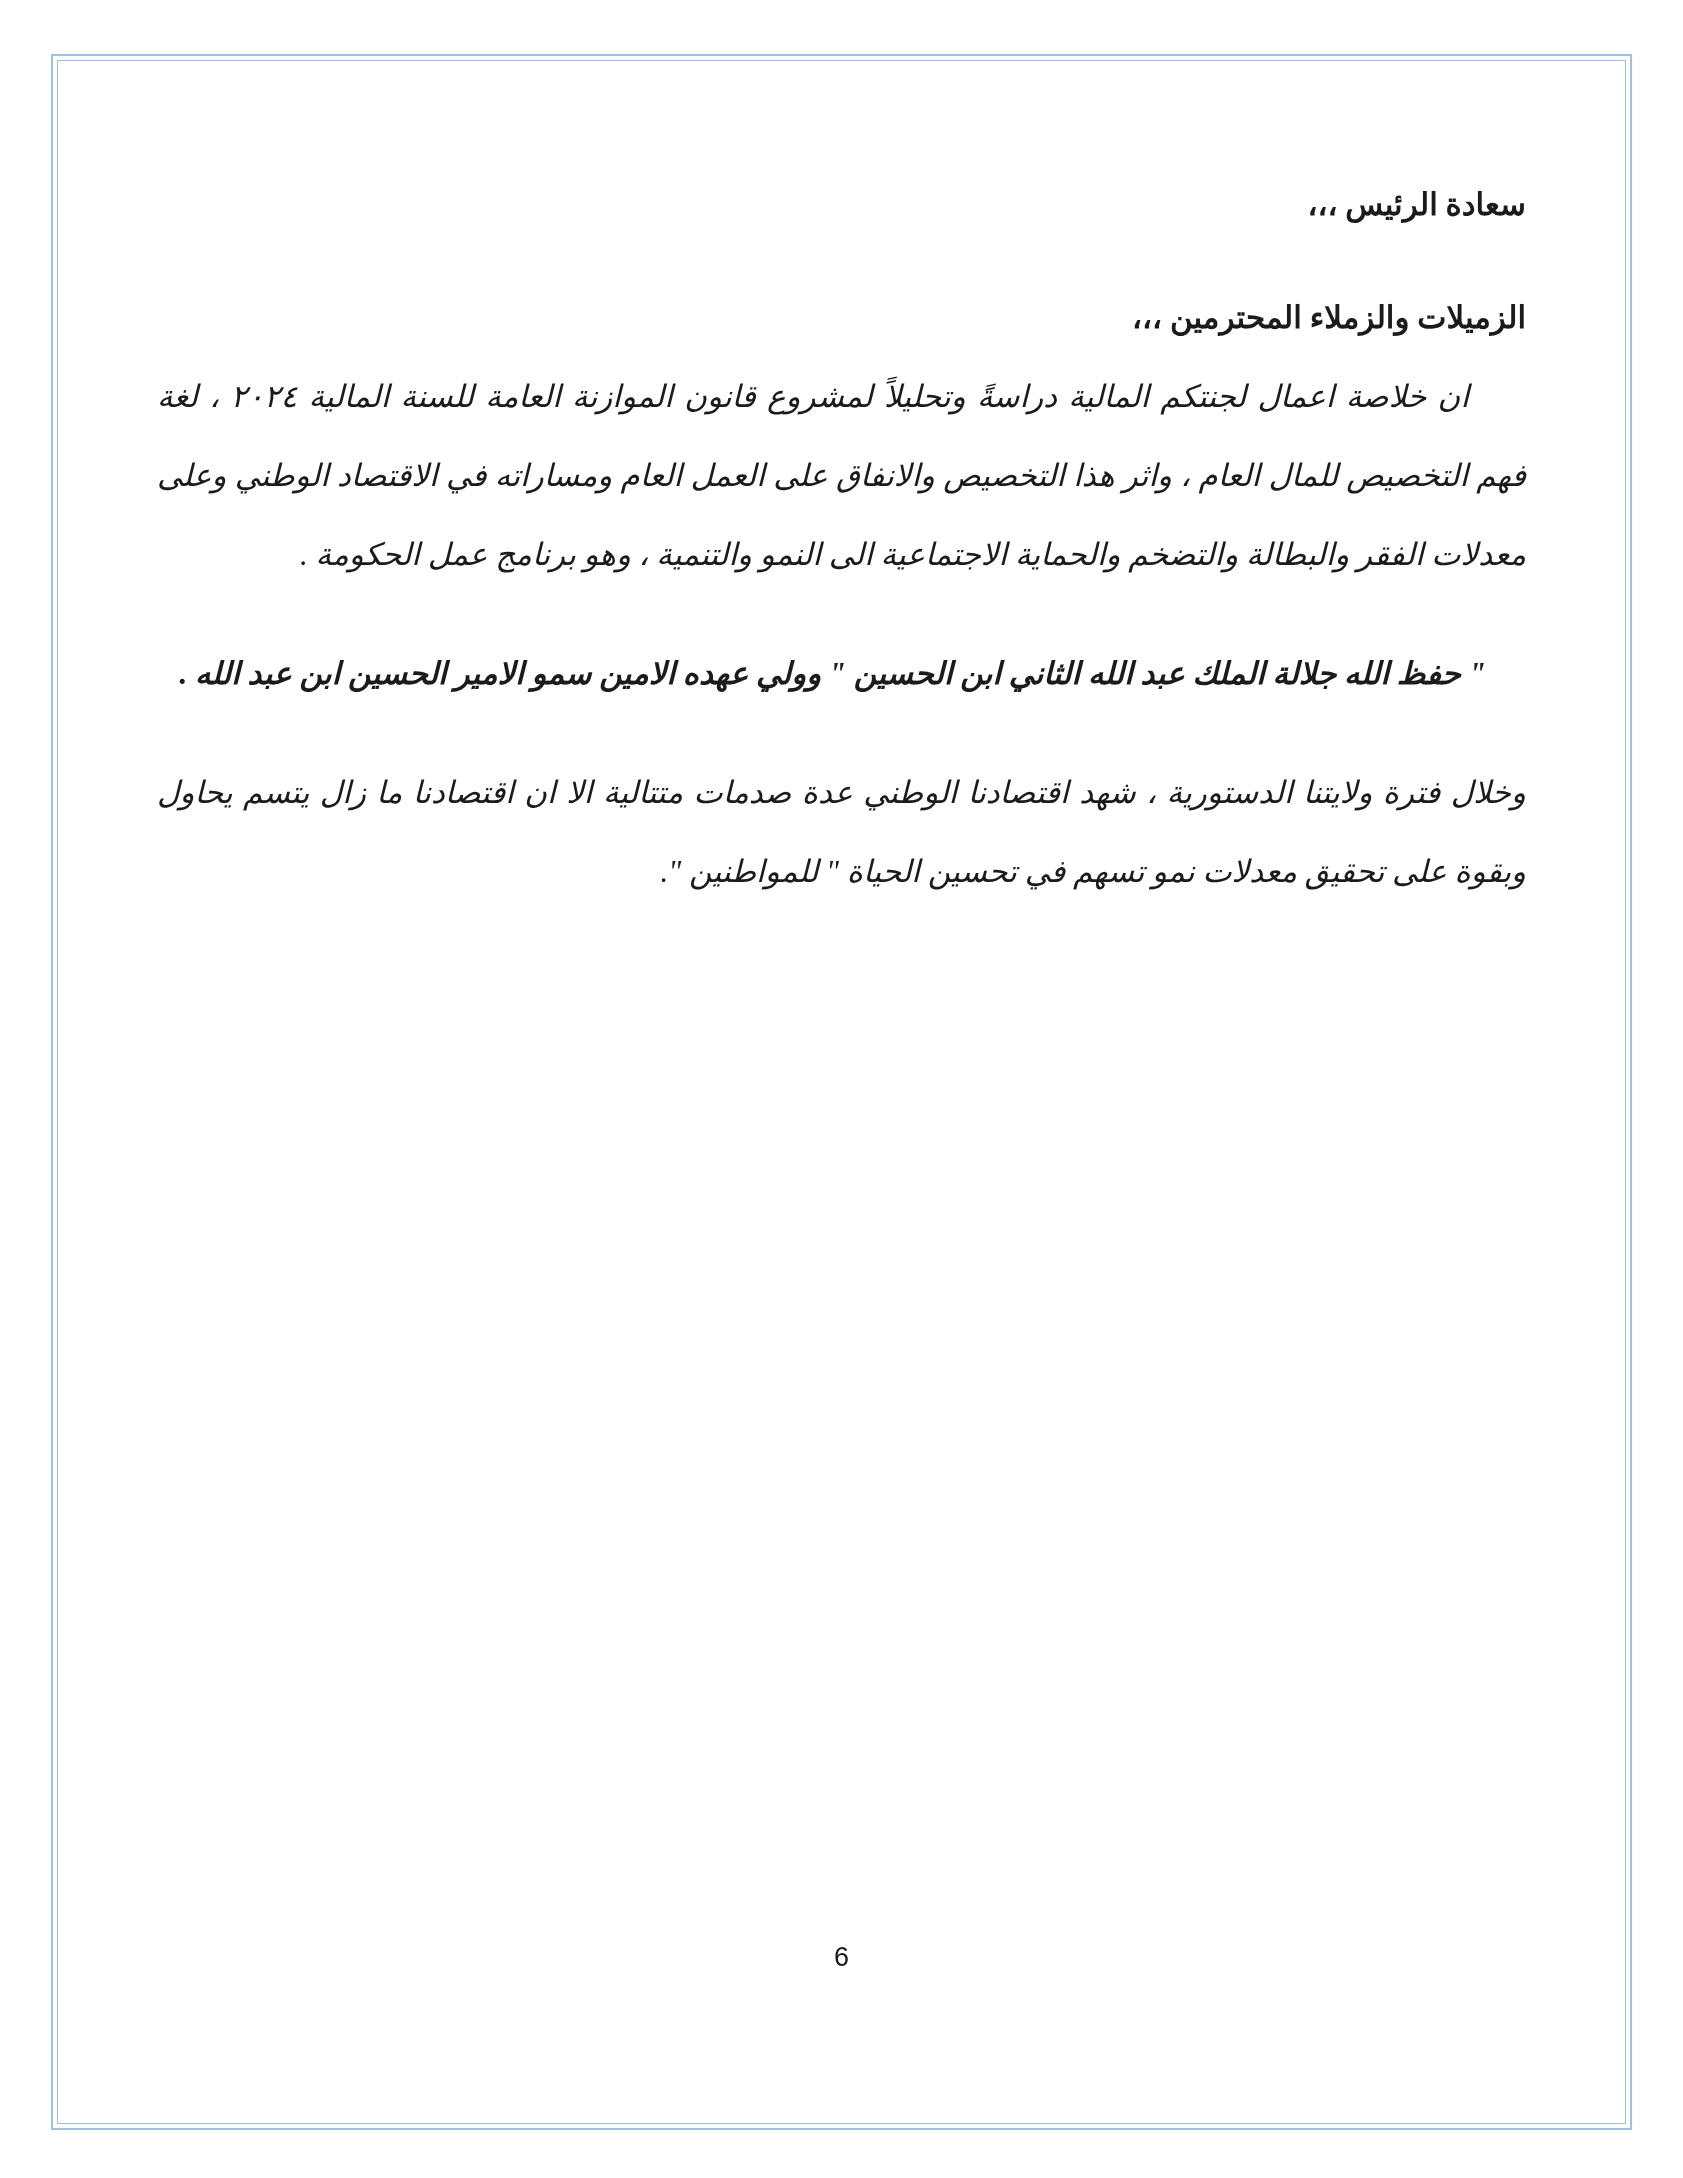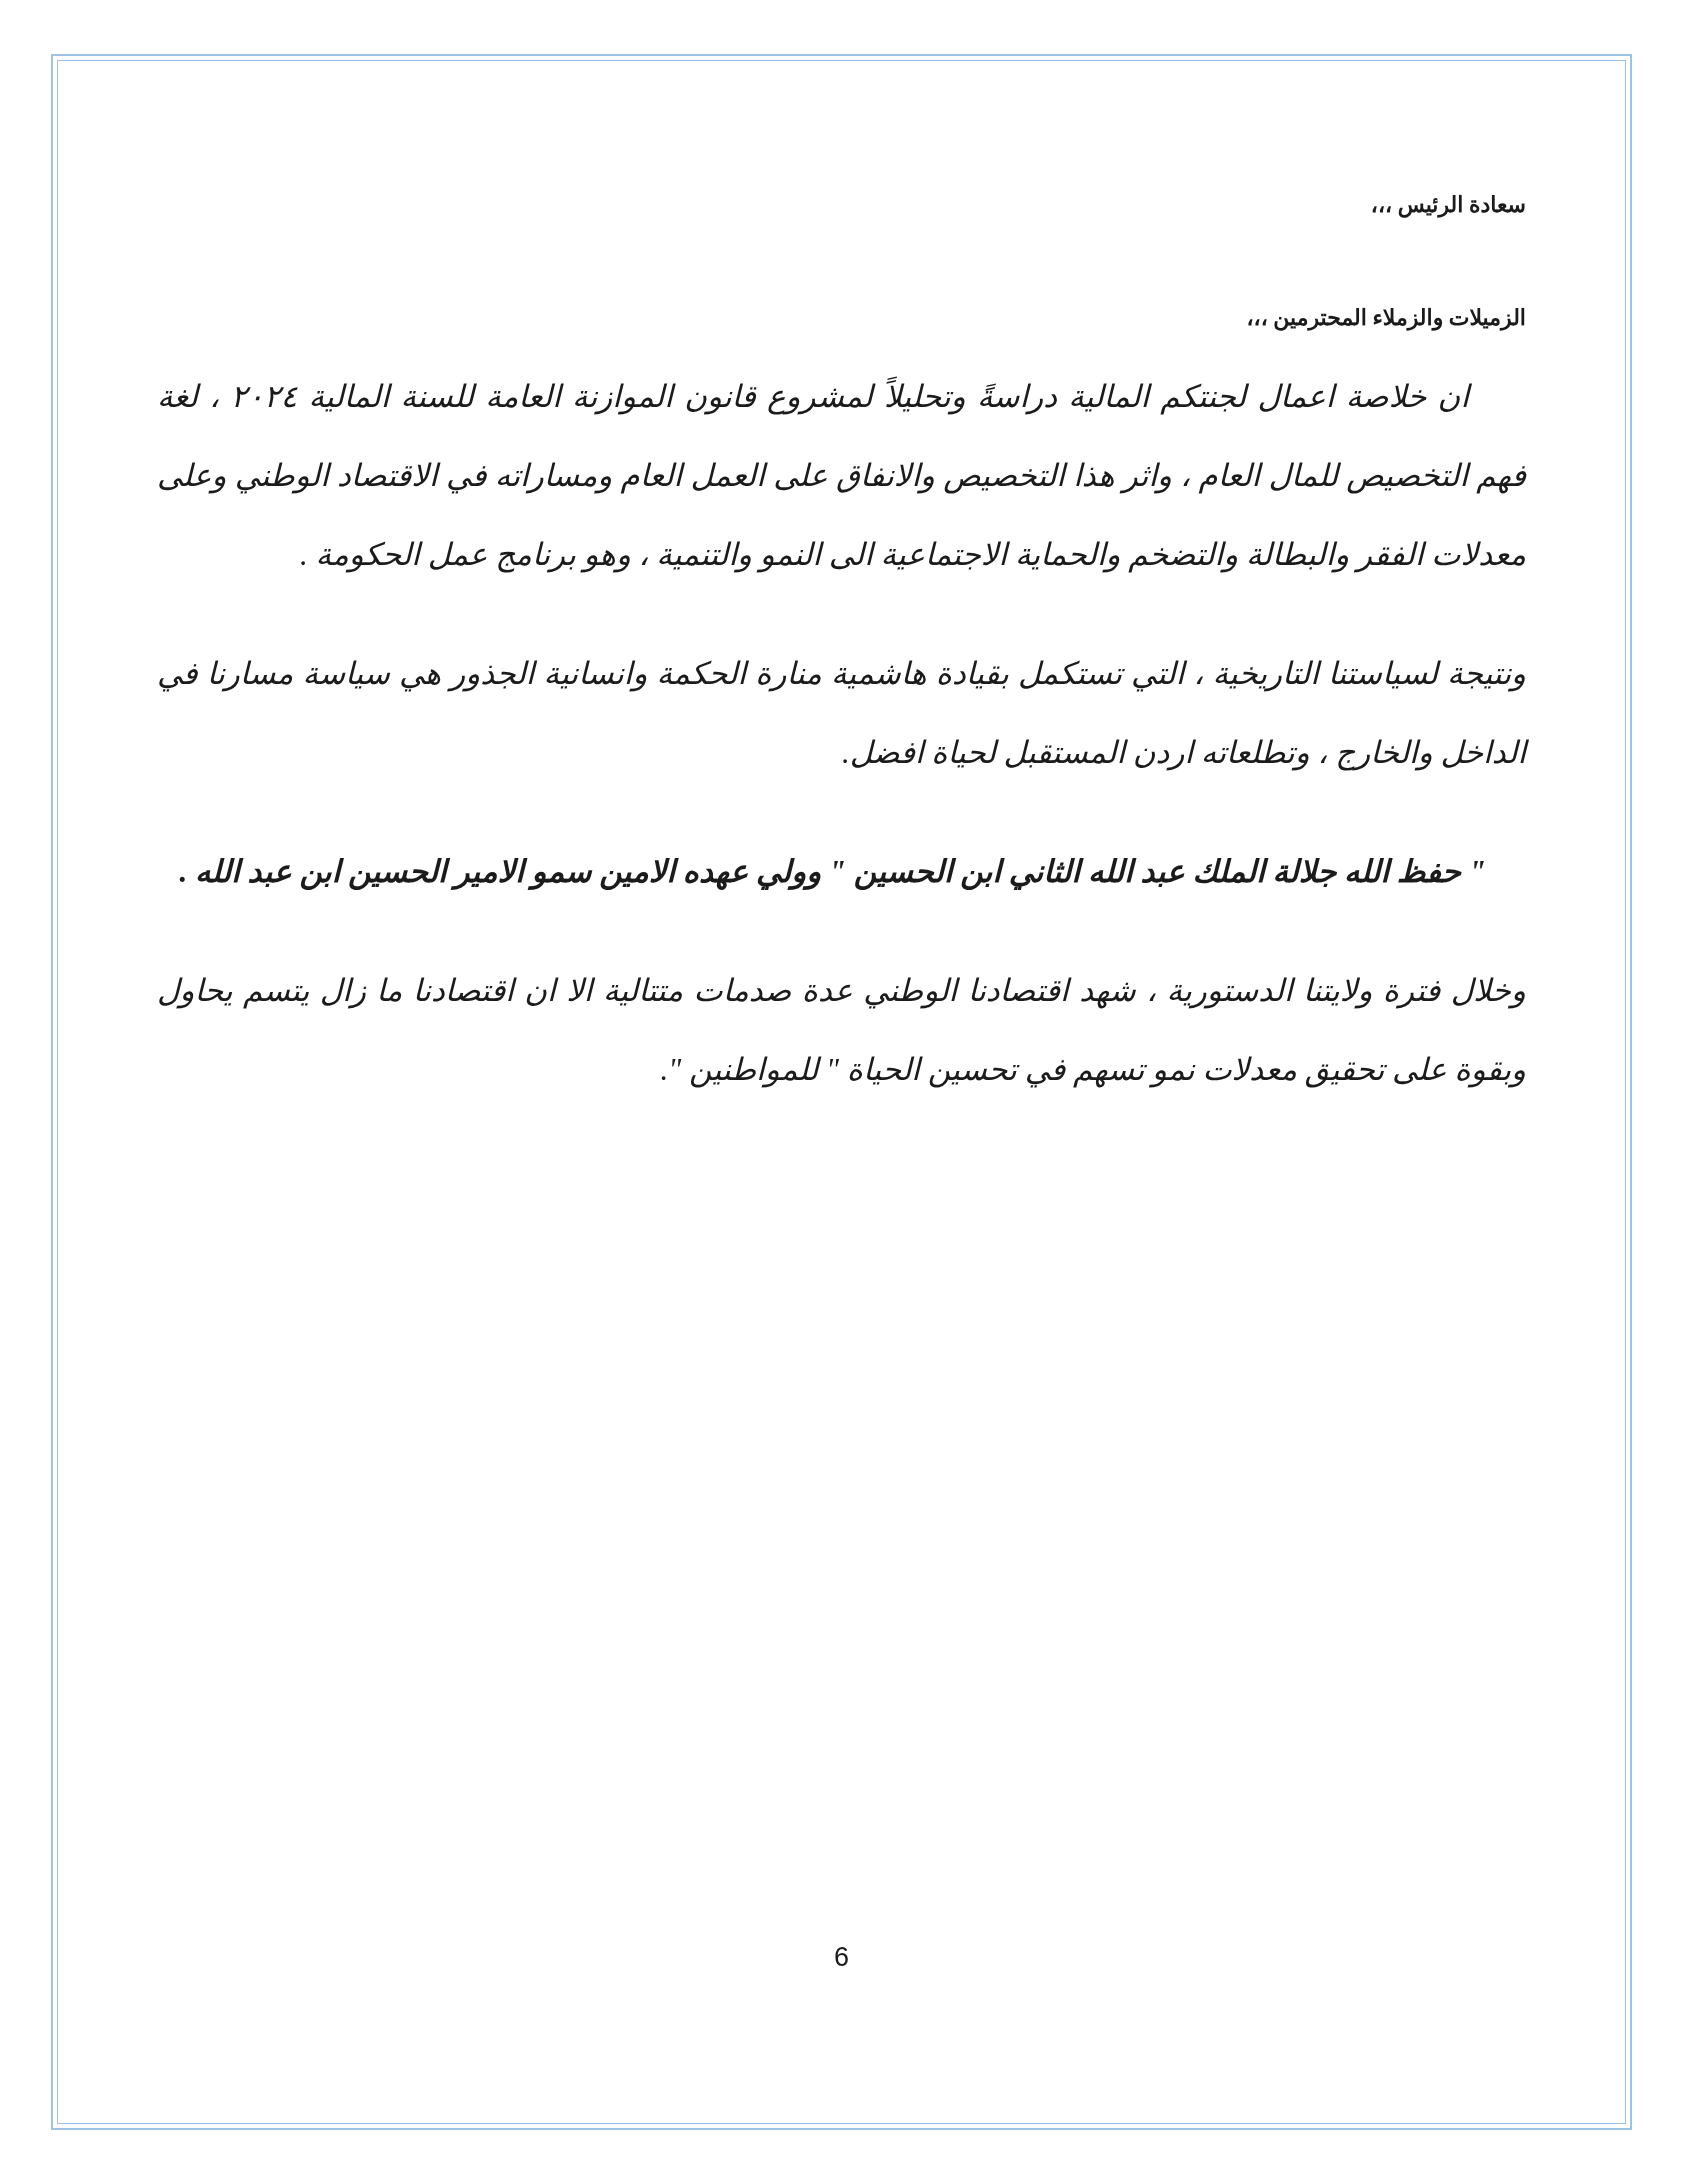--- a/index.html
+++ b/index.html
@@ -30,21 +30,21 @@
     height: 100%;
     box-sizing: border-box;
     position: relative;
   }
   .content {
     direction: rtl;
     padding: 104px 99px 0 99px;
   }
   .heading {
     font-weight: bold;
-    font-size: 22px;
+    font-size: 31px;
     line-height: 79px;
     margin: 0;
     text-align: right;
   }
   .heading-gap {
     margin-top: 34px;
   }
   .after-headings-gap {
     margin-top: 127px;
   }
@@ -83,21 +83,20 @@
   <div class="page-border-inner">
 
     <div class="content">
 
       <p class="heading">سعادة الرئيس ،،،</p>
 
       <p class="heading heading-gap">الزميلات والزملاء المحترمين ،،،</p>
 
       <p class="body-par first-indent after-headings-gap">ان خلاصة اعمال لجنتكم المالية دراسةً وتحليلاً لمشروع قانون الموازنة العامة للسنة المالية ٢٠٢٤ ،  لغة فهم التخصيص للمال العام  ،  واثر هذا التخصيص والانفاق على العمل العام ومساراته في الاقتصاد الوطني وعلى معدلات الفقر والبطالة والتضخم والحماية الاجتماعية الى  النمو والتنمية ، وهو برنامج عمل الحكومة .</p>
 
-      <p class="body-par">ونتيجة لسياستنا التاريخية ، التي تستكمل بقيادة هاشمية منارة الحكمة وانسانية الجذور هي سياسة مسارنا في الداخل والخارج ، وتطلعاته اردن المستقبل لحياة افضل.</p>
 
       <p class="body-par bold small-indent">" حفظ الله جلالة الملك عبد الله الثاني ابن الحسين " وولي عهده الامين سمو الامير الحسين ابن عبد الله .</p>
 
       <p class="body-par">وخلال فترة ولايتنا الدستورية ، شهد اقتصادنا الوطني عدة صدمات متتالية الا ان اقتصادنا ما زال يتسم يحاول وبقوة على تحقيق معدلات نمو تسهم في تحسين الحياة " للمواطنين ".</p>
 
     </div>
 
     <div class="page-number">6</div>
 
   </div>

